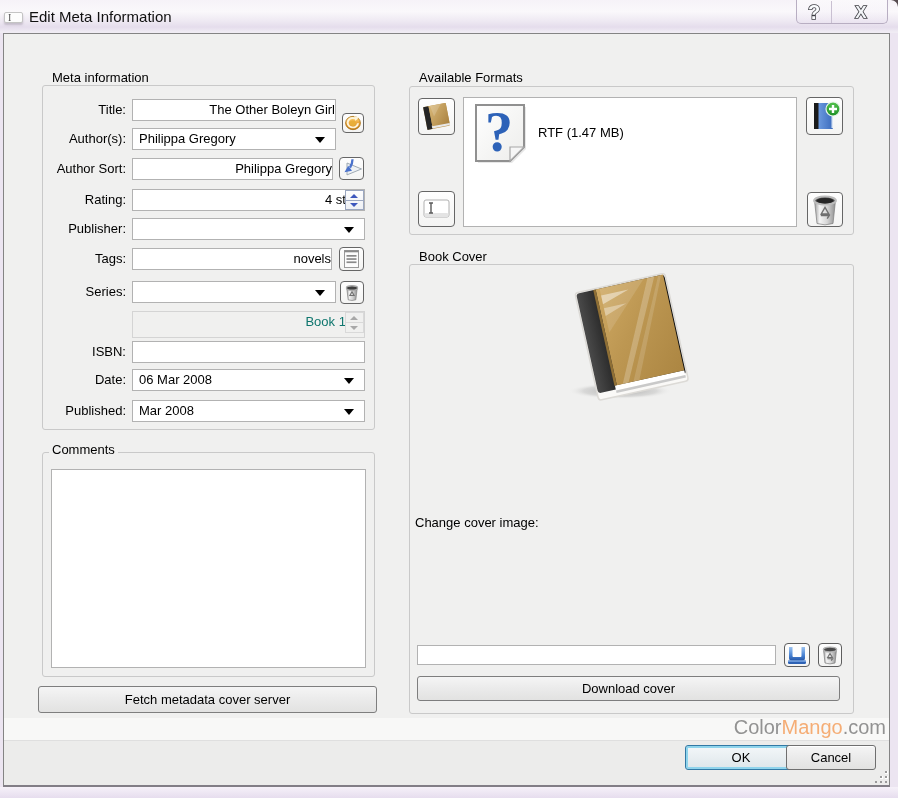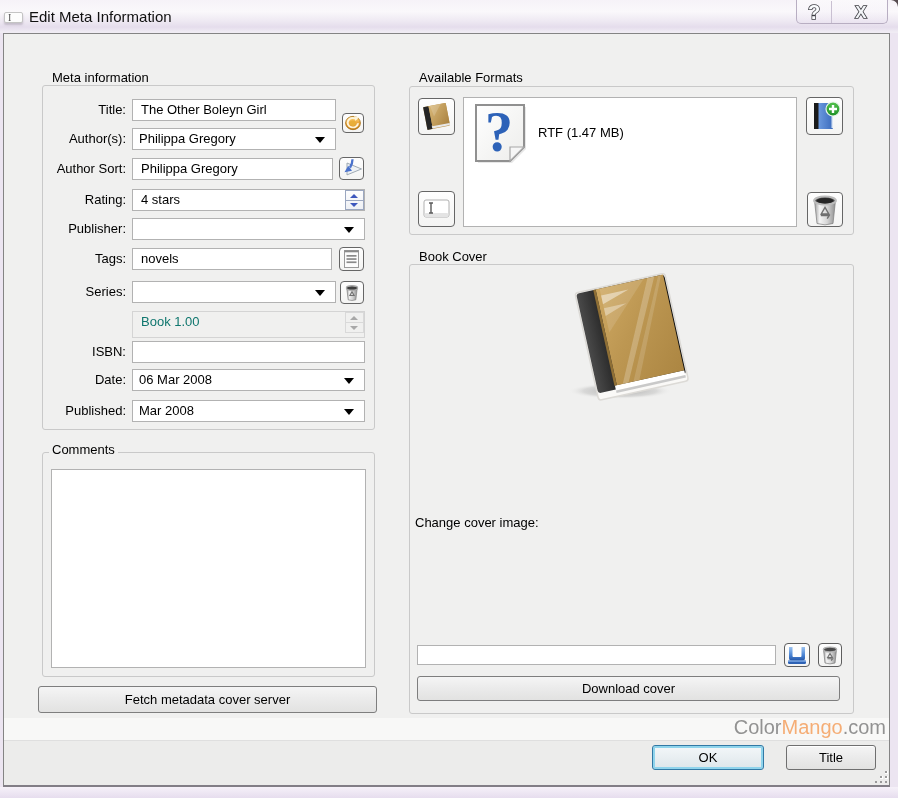--- a/index.html
+++ b/index.html
@@ -26,21 +26,21 @@
 #bandline { left:4px; top:740px; width:885px; height:1px; background:#dfdfdf; }
 #band2 { left:4px; top:741px; width:885px; height:44px; background:#ececeb; }
 #bottomstrip { left:0; top:787px; width:898px; height:11px;
   background:linear-gradient(#f6f1f9, #e6ddee); }
 
 .group { border:1px solid #c9c9c9; border-radius:3px; }
 .glabel { background:#f0f0ef; padding:0 3px; line-height:14px; }
 
 .lbl { width:126px; text-align:right; line-height:22px; }
 .txt { background:#fff; border:1px solid #b2b2b2; line-height:20px; padding-left:8px;
-  white-space:nowrap; }
+  white-space:nowrap;text-align:right; }
 .combo { background:#fff; border:1px solid #b2b2b2; line-height:20px; padding-left:6px; }
 .arrow { position:absolute; width:0; height:0; border-left:5px solid transparent;
   border-right:5px solid transparent; border-top:6.5px solid #000; }
 .spinbox { position:absolute; right:0px; top:0px; width:19px; height:20px;
   border:1px solid #9ba7c0; background:linear-gradient(#fdfdfd,#eef0f4); }
 .sup { position:absolute; left:4px; top:2.5px; width:0; height:0;
   border-left:4px solid transparent; border-right:4px solid transparent;
   border-bottom:4.5px solid #3d57bd; }
 .sdn { position:absolute; left:4px; bottom:2.5px; width:0; height:0;
   border-left:4px solid transparent; border-right:4px solid transparent;
@@ -304,22 +304,22 @@
 <div class="abs toolbtn" style="left:818px; top:643px; width:24px; height:24px; border-color:#5e5e5e; border-radius:4px;">
 <svg width="22" height="22" viewBox="0 0 22 22">
 <path d="M4.5,5.5 L6,19 Q11,20.8 16,19 L17.5,5.5 Z" fill="url(#met2)" stroke="#7d7d7d" stroke-width="0.7"></path>
 <ellipse cx="11" cy="5.5" rx="6.6" ry="2.4" fill="#4a4a4a" stroke="#b2b2b2" stroke-width="1.4"></ellipse>
 <path d="M8.6,13.5 L11,9.5 L13.4,13.5 Z M8.4,14.7 L13.6,14.7 L12.2,16.6" fill="none" stroke="#6f6f6f" stroke-width="1.1"></path>
 </svg></div>
 <div class="abs pushbtn" style="left:417px; top:676px; width:423px; height:25px; line-height:23px;">Download cover</div>
 
 <div class="abs" style="left:0; top:716px; width:886px; text-align:right; font-size:20px; color:#929292;">Color<span style="color:#f5ad75;">Mango</span>.com</div>
 
-<div class="abs pushbtn" style="left:652px; top:745px; width:112px; height:25px; line-height:23px; border-color:#3279a5; box-shadow:inset 0 0 0 2px #8fd4ec; background:linear-gradient(#f3f7f9, #e9eff2 48%, #dde6ea);">OK</div>
-<div class="abs pushbtn" style="left:786px; top:745px; width:90px; height:25px; line-height:23px; border-color:#6f6f6f; box-shadow:inset 0 1px 0 #ffffff;">Title</div>
+<div class="abs pushbtn" style="left:685px; top:745px; width:112px; height:25px; line-height:23px; border-color:#3279a5; box-shadow:inset 0 0 0 2px #8fd4ec; background:linear-gradient(#f3f7f9, #e9eff2 48%, #dde6ea);">OK</div>
+<div class="abs pushbtn" style="left:786px; top:745px; width:90px; height:25px; line-height:23px; border-color:#6f6f6f; box-shadow:inset 0 1px 0 #ffffff;">Cancel</div>
 
 <svg class="abs" style="left:875px; top:770px;" width="13" height="13" viewBox="0 0 13 13">
  <g fill="#ffffff">
       <rect x="10" y="1" width="3" height="3"></rect>
       <rect x="10" y="6" width="3" height="3"></rect>
       <rect x="10" y="11" width="2" height="2"></rect>
       <rect x="5" y="6" width="3" height="3"></rect>
       <rect x="5" y="11" width="2" height="2"></rect>
       <rect x="0" y="11" width="2" height="2"></rect>
     </g>

